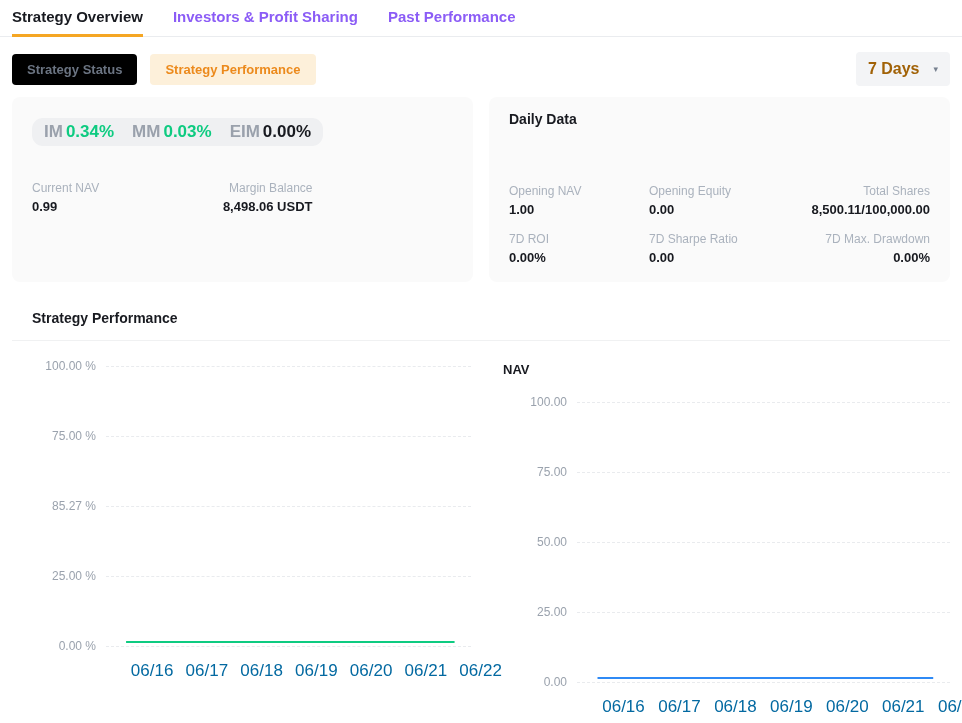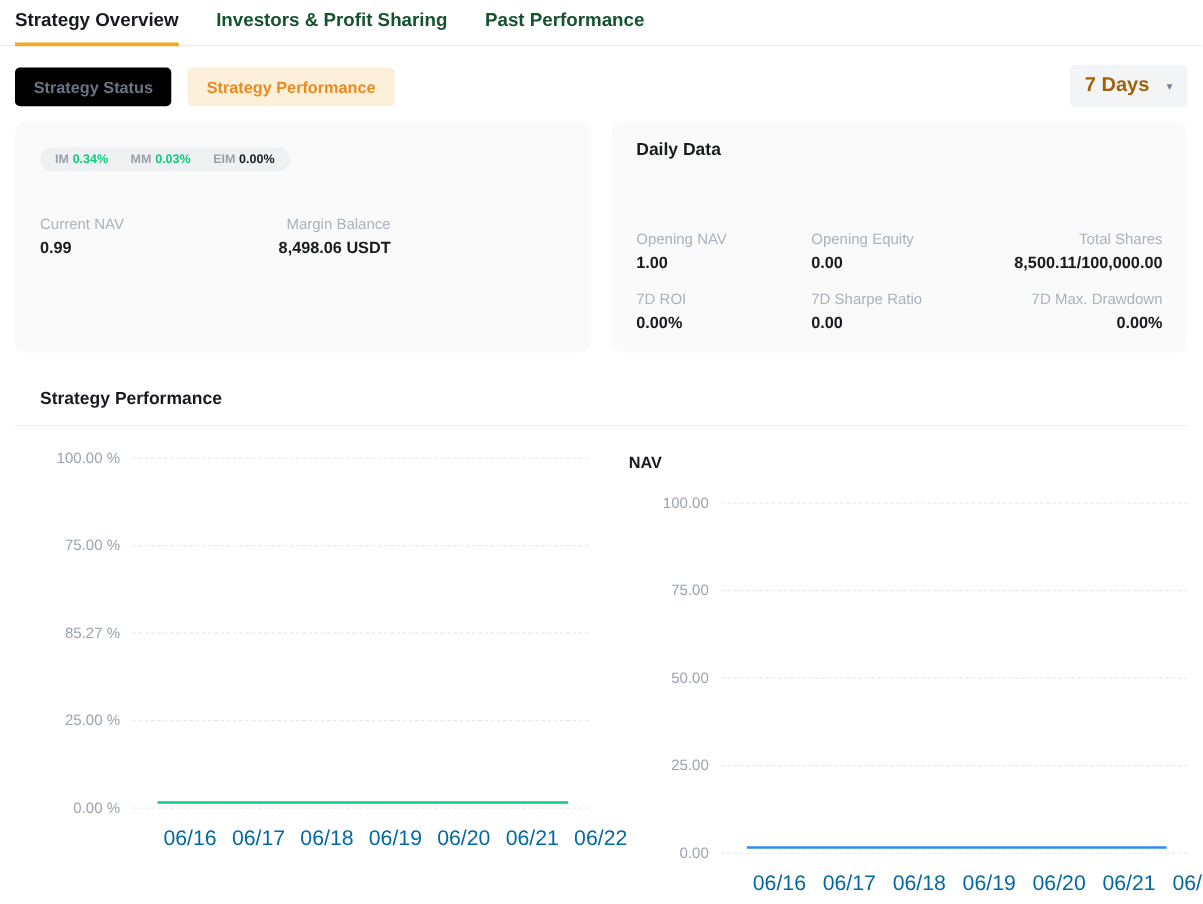--- a/index.html
+++ b/index.html
@@ -8,21 +8,21 @@
     width:962px; height:723px; overflow:hidden;
     font-family:"Liberation Sans", sans-serif;
     color:#181a20;
   }
   
   .tabbar {
     display:flex; gap:30px; padding:8px 29px 0 12px;
     border-bottom:1px solid #eaecef;
   }
   .tab {
-    font-size:15px; font-weight:bold; color:#14532d;
+    font-size:15px; font-weight:bold; color:#8b5cf6;
     padding-bottom:9px; border-bottom:3px solid transparent;
     margin-bottom:-1px; cursor:pointer; white-space:nowrap;
   }
   .tab.active { color:#181a20; border-bottom-color:#f5a623; }
   
   .controls {
     display:flex; justify-content:space-between; align-items:center;
     margin:15px 12px 0 12px;
   }
   .subtabs { display:flex; gap:13px; }
@@ -47,21 +47,21 @@
     background:#fafafa; border-radius:8px; height:185px;
     padding:14px 20px; position:relative;
   }
   .card-head { display:flex; justify-content:space-between; align-items:flex-start; }
   .card-title { font-size:14px; font-weight:bold; color:#181a20; }
   .card-note { font-size:11px; color:#9aa1ac; padding-top:2px; }
   .margin-pill {
     display:inline-flex; gap:18px; align-items:center;
     background:#eff0f2; border-radius:11px; padding:4px 12px; margin-top:7px;
   }
-  .margin-item { font-size:10px; }
+  .margin-item { font-size:17px; }
   .margin-item .mlabel { color:#9aa1ac; font-weight:bold; }
   .margin-item .mval { font-weight:bold; margin-left:3px; }
   .stats {
     display:grid; grid-template-columns:140px 1fr 1fr;
   }
   .stats .stat:last-child { text-align:right; }
   .stat-label { font-size:12px; color:#aab2bd; }
   .stat-value { font-size:13px; font-weight:bold; color:#181a20; margin-top:4px; }
   .rt-stats { margin-top:35px; }
   .dd-row1 { margin-top:57px; }

